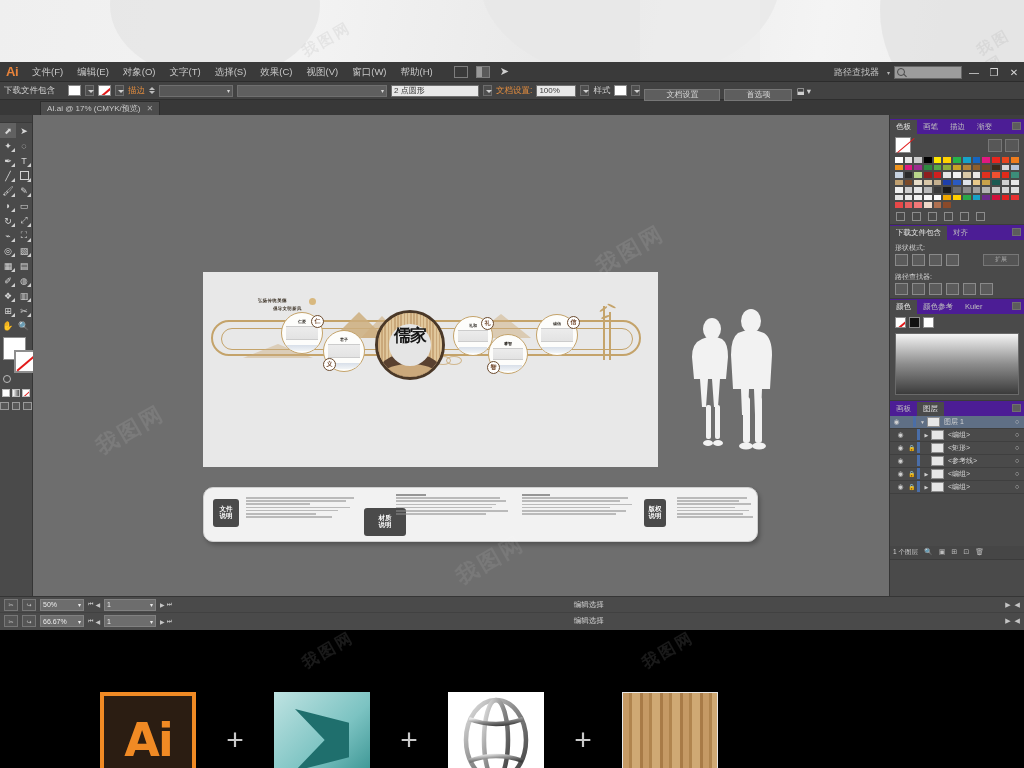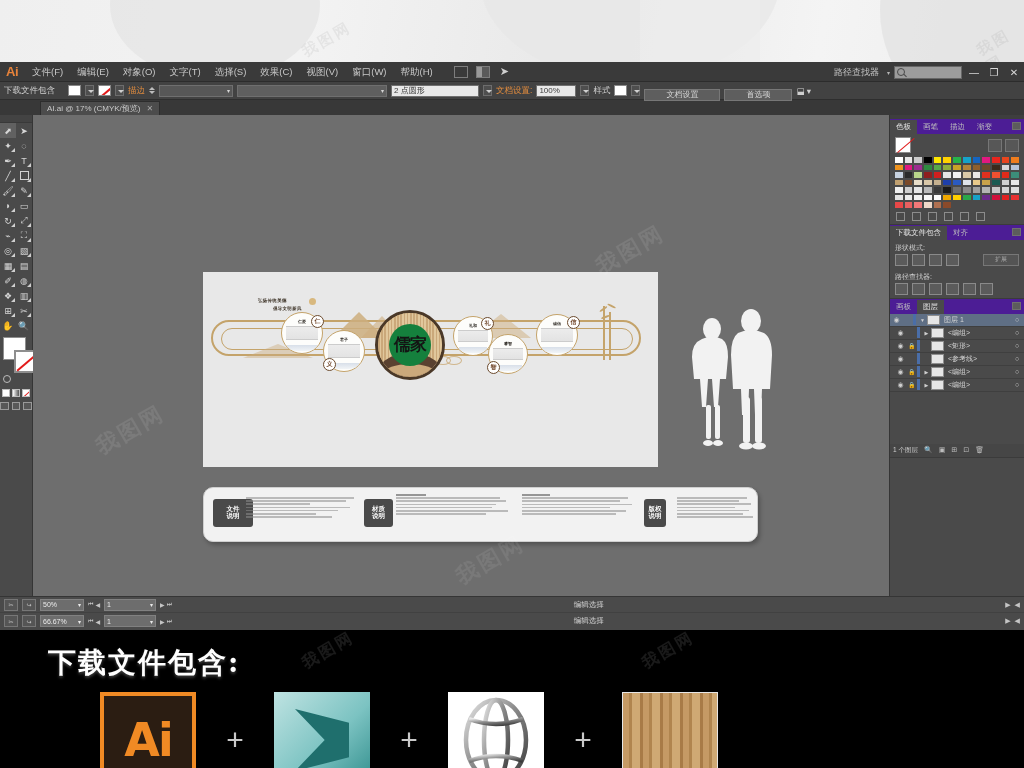--- a/index.html
+++ b/index.html
@@ -107,21 +107,21 @@
     color:#6b3f22;font-weight:bold;display:flex;align-items:center;justify-content:center;}
   .center-circ{position:absolute;border-radius:50%;background:#c9a979;
     border:3px solid #4a3828;overflow:hidden;}
   .center-circ .stripes{position:absolute;inset:0;
     background:repeating-linear-gradient(90deg,#caa87a 0 1.6px,#e0c79c 1.6px 3.2px);}
   .center-circ .mount{position:absolute;left:-5%;bottom:-18%;width:110%;height:55%;
     background:#5a4130;border-radius:50% 50% 0 0/70% 70% 0 0;}
   .center-circ .mount2{position:absolute;left:10%;bottom:-10%;width:80%;height:30%;
     background:#cba97c;border-radius:50% 50% 0 0;}
   .center-circ .disk{position:absolute;left:17%;top:17%;width:66%;height:66%;border-radius:50%;
-    background:#15803d;display:flex;align-items:center;justify-content:center;}
+    background:#e5e5e5;display:flex;align-items:flex-start;justify-content:center;}
   .center-circ .disk span{color:#141414;font-weight:bold;font-size:17px;letter-spacing:-1px;
     font-family:"DejaVu Serif",serif;}
   .mountain{position:absolute;background:#cdae7e;clip-path:polygon(50% 0,100% 100%,0 100%);opacity:.85;}
   .bamboo{position:absolute;width:1.6px;background:#c5a46b;}
   .bamboo-leaf{position:absolute;width:9px;height:2.4px;background:#c5a46b;border-radius:50%;}
   .cloudmotif{position:absolute;border:1.4px solid #cdae7e;border-radius:50%;opacity:.85;}
 
   .info-label{position:absolute;background:#4a4a4a;color:#fff;border-radius:3px;
     display:flex;align-items:center;justify-content:center;font-size:6.5px;font-weight:bold;
     line-height:1.15;text-align:center;font-family:"DejaVu Sans",sans-serif;}
@@ -421,33 +421,33 @@
             <path d="M50 28 q13 -6 26 0 q8 5 8 22 l-2 34 -8 0 -1 26 -6 0 -1 -26 -5 0 -1 26 -6 0 -1 -26 -8 0 -2 -34 q0 -17 7 -22z"></path>
             <rect x="55" y="92" width="7" height="46" rx="3"></rect>
             <rect x="67" y="92" width="7" height="46" rx="3"></rect>
             <ellipse cx="58" cy="141" rx="7" ry="3.5"></ellipse>
             <ellipse cx="71" cy="141" rx="7" ry="3.5"></ellipse>
           </g>
         </svg>
       </div>
 
       <div class="info-board">
-        <div class="info-label" style="left:9px;top:11px;width:40px;height:28px">
+        <div class="info-label" style="left:9px;top:11px;width:26px;height:28px">
           <div><span>文件</span><br><span>说明</span></div>
         </div>
         <div class="info-col" style="left:42px;top:9px">
           <div class="faux-line" style="width:108px"></div>
             <div class="faux-line" style="width:100px"></div>
           <div class="faux-line" style="width:64px"></div>
             <div class="faux-line" style="width:104px"></div>
           <div class="faux-line" style="width:92px"></div>
             <div class="faux-line" style="width:70px"></div>
           <div class="faux-line" style="width:86px"></div>
         </div>
-        <div class="info-label" style="left:160px;top:11px;width:29px;height:28px">
+        <div class="info-label" style="left:160px;top:20px;width:42px;height:28px">
           <div><span>材质</span><br><span>说明</span></div>
         </div>
         <div class="info-col" style="left:192px;top:6px">
           <div class="faux-line" style="width:30px;background:#4a4a4a"></div>
           <div class="faux-line" style="width:104px"></div>
             <div class="faux-line" style="width:110px"></div>
           <div class="faux-line" style="width:100px"></div>
             <div class="faux-line" style="width:96px"></div>
           <div class="faux-line" style="width:112px"></div>
             <div class="faux-line" style="width:90px"></div>
@@ -612,20 +612,34 @@
         <div class="pf-row">
           <div class="pf-btn"></div>
           <div class="pf-btn"></div>
           <div class="pf-btn"></div>
           <div class="pf-btn"></div>
           <div class="pf-btn"></div>
           <div class="pf-btn"></div>
         </div>
       </div>
 
+      <div class="pan">
+        <div class="pan-tabs">
+          <div class="pan-tab act">颜色</div>
+          <div class="pan-tab">颜色参考</div>
+          <div class="pan-tab">Kuler</div>
+          <div class="pan-menu"></div>
+        </div>
+        <div class="color-head">
+          <div class="sw-none" style="width:11px;height:11px"></div>
+          <div style="background:#111"></div>
+          <div style="background:#fff"></div>
+        </div>
+        <div class="grad-strip"></div>
+      </div>
 
       <div class="pan">
         <div class="pan-tabs">
           <div class="pan-tab">画板</div>
           <div class="pan-tab act">图层</div>
           <div class="pan-menu"></div>
         </div>
         <div id="layerlist">
             <div class="layer-row sel">
               <span class="lr-eye">◉</span>
@@ -738,21 +752,20 @@
           <span>⏭</span>
         </div>
         <div class="sb-status">编辑选择</div>
         <div class="sb-arrow">▶</div>
         <div class="sb-arrow">◀</div>
       </div>
     </div>
   </div>
 
   <div class="banner">
-    <div class="banner-title">下载文件包含:</div>
 
     <div class="chips">
       <div style="width:100px"></div>
 
       <div class="chip">
         <div class="ai-icon">
           <span>Ai</span>
 
         </div>
       </div>

